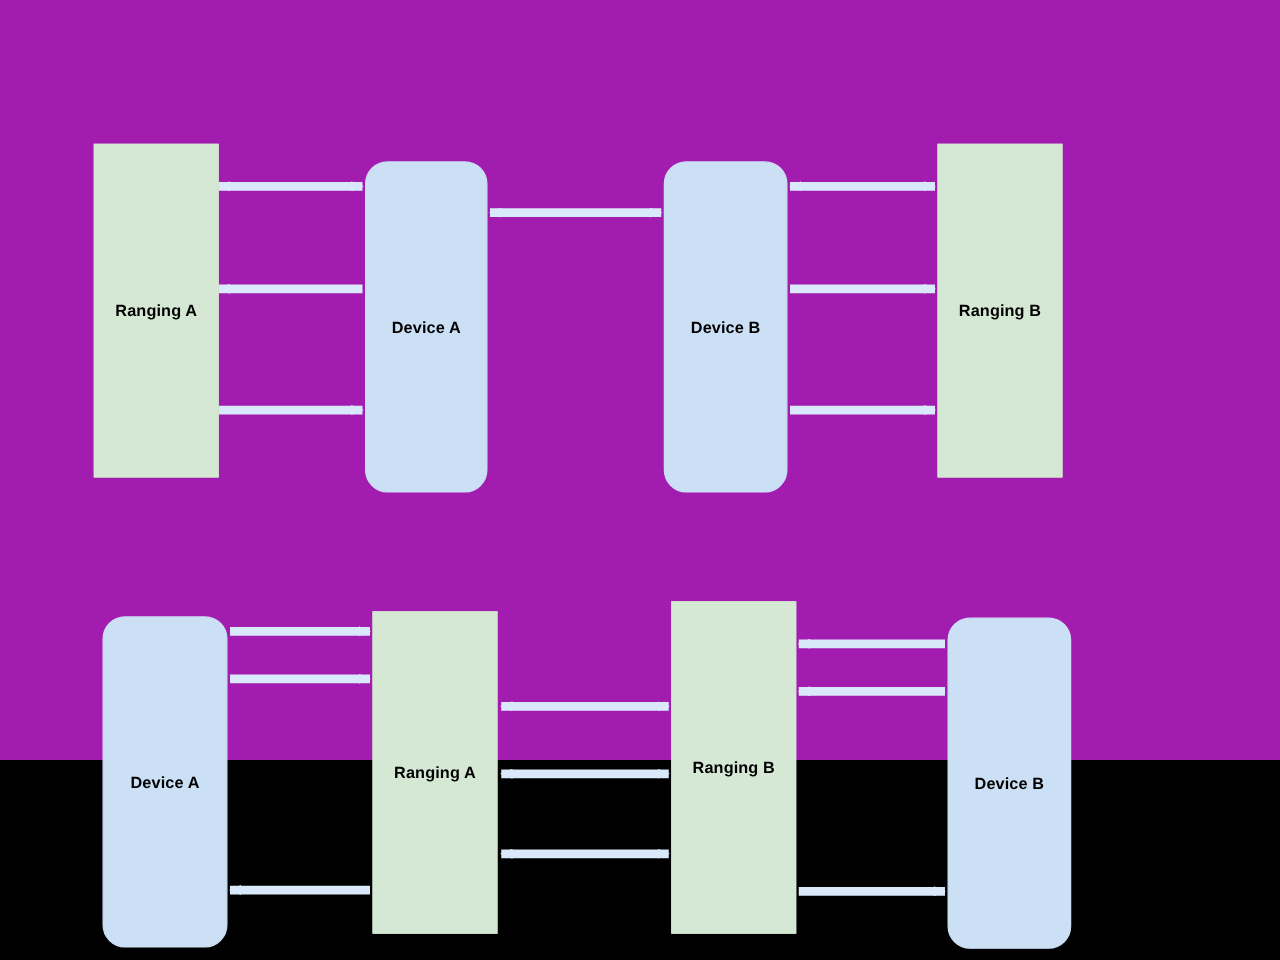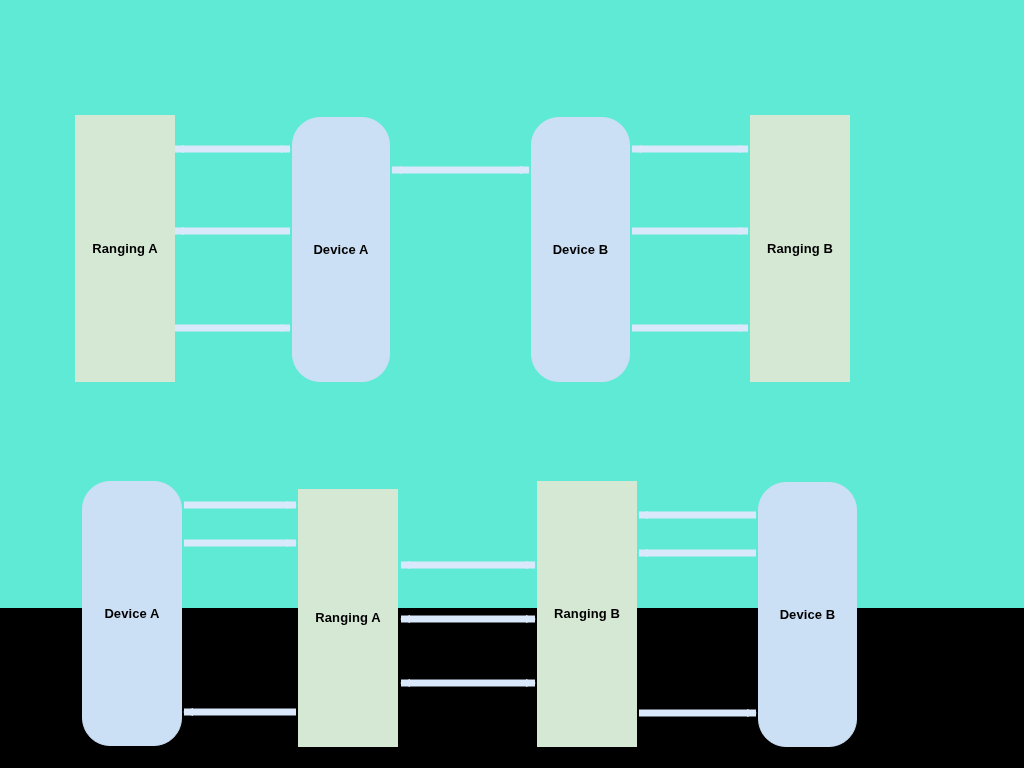--- a/index.html
+++ b/index.html
@@ -11,21 +11,21 @@
   body {
     width: 1024px;
     height: 768px;
     font-family: "Liberation Sans", sans-serif;
     overflow: hidden;
   }
   #canvas {
     position: relative;
     width: 1024px;
     height: 608px;
-    background: #5eead4;
+    background: #a21caf;
   }
   .node {
     position: absolute;
     display: flex;
     align-items: center;
     justify-content: center;
     box-sizing: border-box;
     text-align: center;
   }
   .node-label {
@@ -34,21 +34,22 @@
     font-weight: bold;
     color: #000000;
     letter-spacing: 0.1px;
     line-height: 1.2;
     user-select: none;
   }
   .node.rect {
     border-radius: 0px;
   }
   .node.rounded {
-    border-radius: 28px;
+    border-radius: 18px;
+    margin-top: 12px;
   }
   .edge-layer {
     position: absolute;
     left: 0;
     top: 0;
     width: 1024px;
     height: 768px;
     pointer-events: none;
   }
   svg.edge-layer line,

